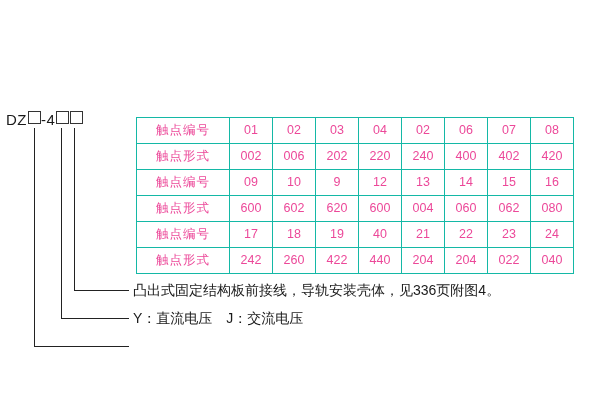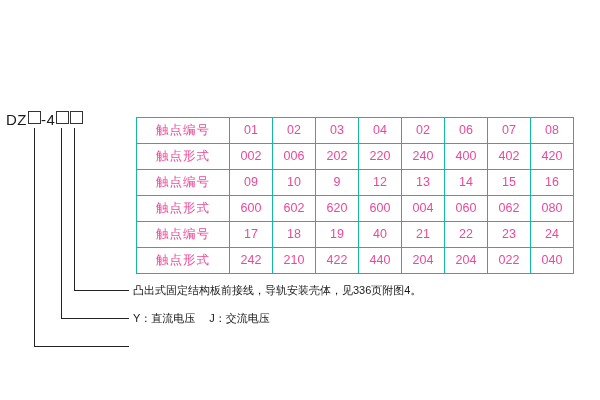--- a/index.html
+++ b/index.html
@@ -47,21 +47,21 @@
   }
   .hline {
     position: absolute;
     height: 1px;
     background: #222;
   }
 
   
   .note {
     position: absolute;
-    font-size: 11px;
+    font-size: 14px;
     color: #1a1a1a;
     white-space: nowrap;
     line-height: 14px;
   }
   .note .sep {
     display: inline-block;
     width: 14px;
   }
 
   
@@ -169,21 +169,21 @@
         <td class="cell">19</td>
         <td class="cell">40</td>
         <td class="cell">21</td>
         <td class="cell">22</td>
         <td class="cell">23</td>
         <td class="cell">24</td>
       </tr>
       <tr>
         <td class="rowhead">触点形式</td>
         <td class="cell">242</td>
-        <td class="cell">210</td>
+        <td class="cell">260</td>
         <td class="cell">422</td>
         <td class="cell">440</td>
         <td class="cell">204</td>
         <td class="cell">204</td>
         <td class="cell">022</td>
         <td class="cell">040</td>
       </tr>
     </tbody>
   </table>
 

